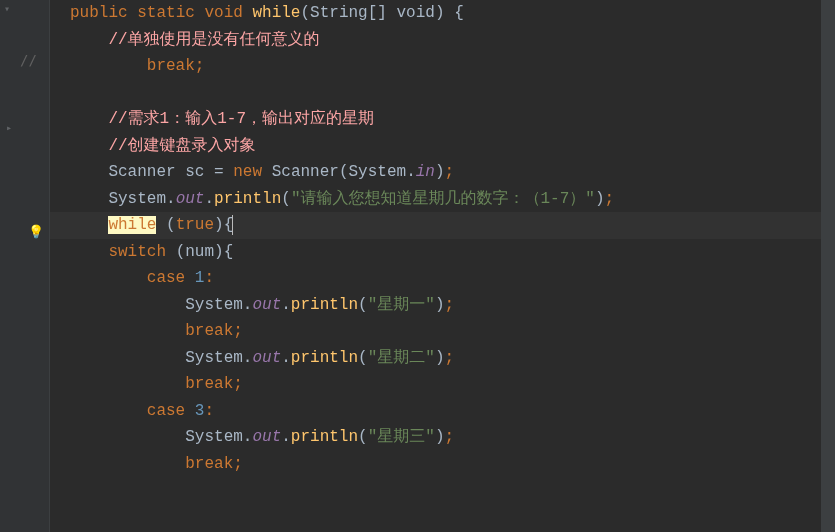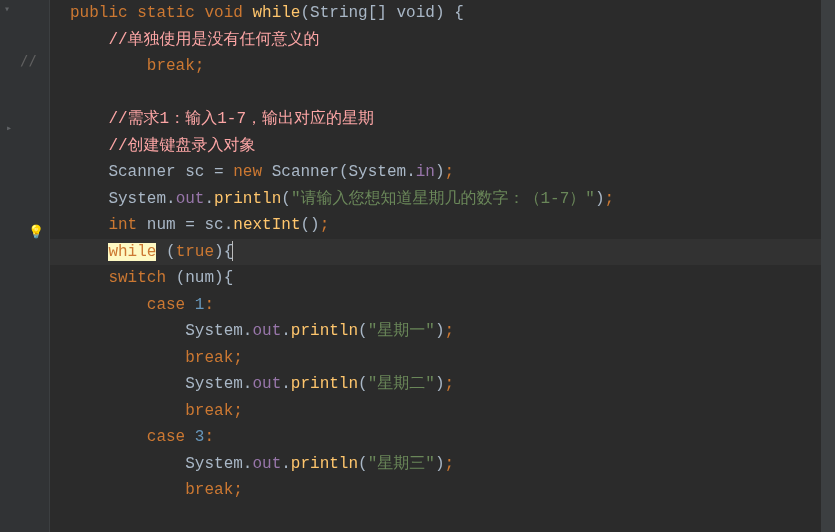--- a/index.html
+++ b/index.html
@@ -68,21 +68,21 @@
       height: 20px;
       background: #bbbbbb;
       vertical-align: middle;
       margin-left: -1px;
     }
     .kw { color: #cc7832; font-family: Liberation Mono, monospace; }
     .str { color: #6a8759; }
     .num { color: #6897bb; }
     .cmt { color: #fca5a5; }
     .fn { color: #ffc66d; }
-    .fld { color: #9876aa; }
+    .fld { color: #9876aa; font-style: italic; }
     .cls { color: #a9b7c6; }
     .op { color: #a9b7c6; }
     .par { color: #a9b7c6; }
     .bracket { color: #a9b7c6; }
     .whiteop { color: #cc7832; }
   </style>
 </head>
 <body>
 
 <div class="gutter">
@@ -105,21 +105,20 @@
   <div class="line"> </div>
 
   <div class="line">    <span class="cmt">//需求1：输入1-7，输出对应的星期</span></div>
 
   <div class="line">    <span class="cmt">//创建键盘录入对象</span></div>
 
   <div class="line">    <span class="cls">Scanner</span> <span>sc</span> <span class="op">=</span> <span class="kw">new</span> <span class="cls">Scanner</span><span class="par">(</span><span class="cls">System</span>.<span class="fld">in</span><span class="par">)</span><span class="whiteop">;</span></div>
 
   <div class="line">    <span class="cls">System</span>.<span class="fld">out</span>.<span class="fn">println</span><span class="par">(</span><span class="str">"请输入您想知道星期几的数字：（1-7）"</span><span class="par">)</span><span class="whiteop">;</span></div>
 
-  <div class="line">    <span class="kw">int</span> <span>num</span> <span class="op">=</span> <span>sc</span>.<span class="fn">nextInt</span><span class="par">()</span><span class="whiteop">;</span></div>
 
   <div class="line current">    <span class="kw" style="background:#fef9c3">while</span> <span class="par">(</span><span class="kw">true</span><span class="par">)</span><span class="bracket">{</span><span class="cursor-caret"></span></div>
 
   <div class="line">    <span class="kw">switch</span> <span class="par">(</span><span>num</span><span class="par">)</span><span class="bracket">{</span></div>
 
   <div class="line">        <span class="kw">case</span> <span class="num">1</span><span class="whiteop">:</span></div>
   <div class="line">            <span class="cls">System</span>.<span class="fld">out</span>.<span class="fn">println</span><span class="par">(</span><span class="str">"星期一"</span><span class="par">)</span><span class="whiteop">;</span></div>
   <div class="line">            <span class="kw">break</span><span class="whiteop">;</span></div>
 
   <div class="line">            <span class="cls">System</span>.<span class="fld">out</span>.<span class="fn">println</span><span class="par">(</span><span class="str">"星期二"</span><span class="par">)</span><span class="whiteop">;</span></div>

